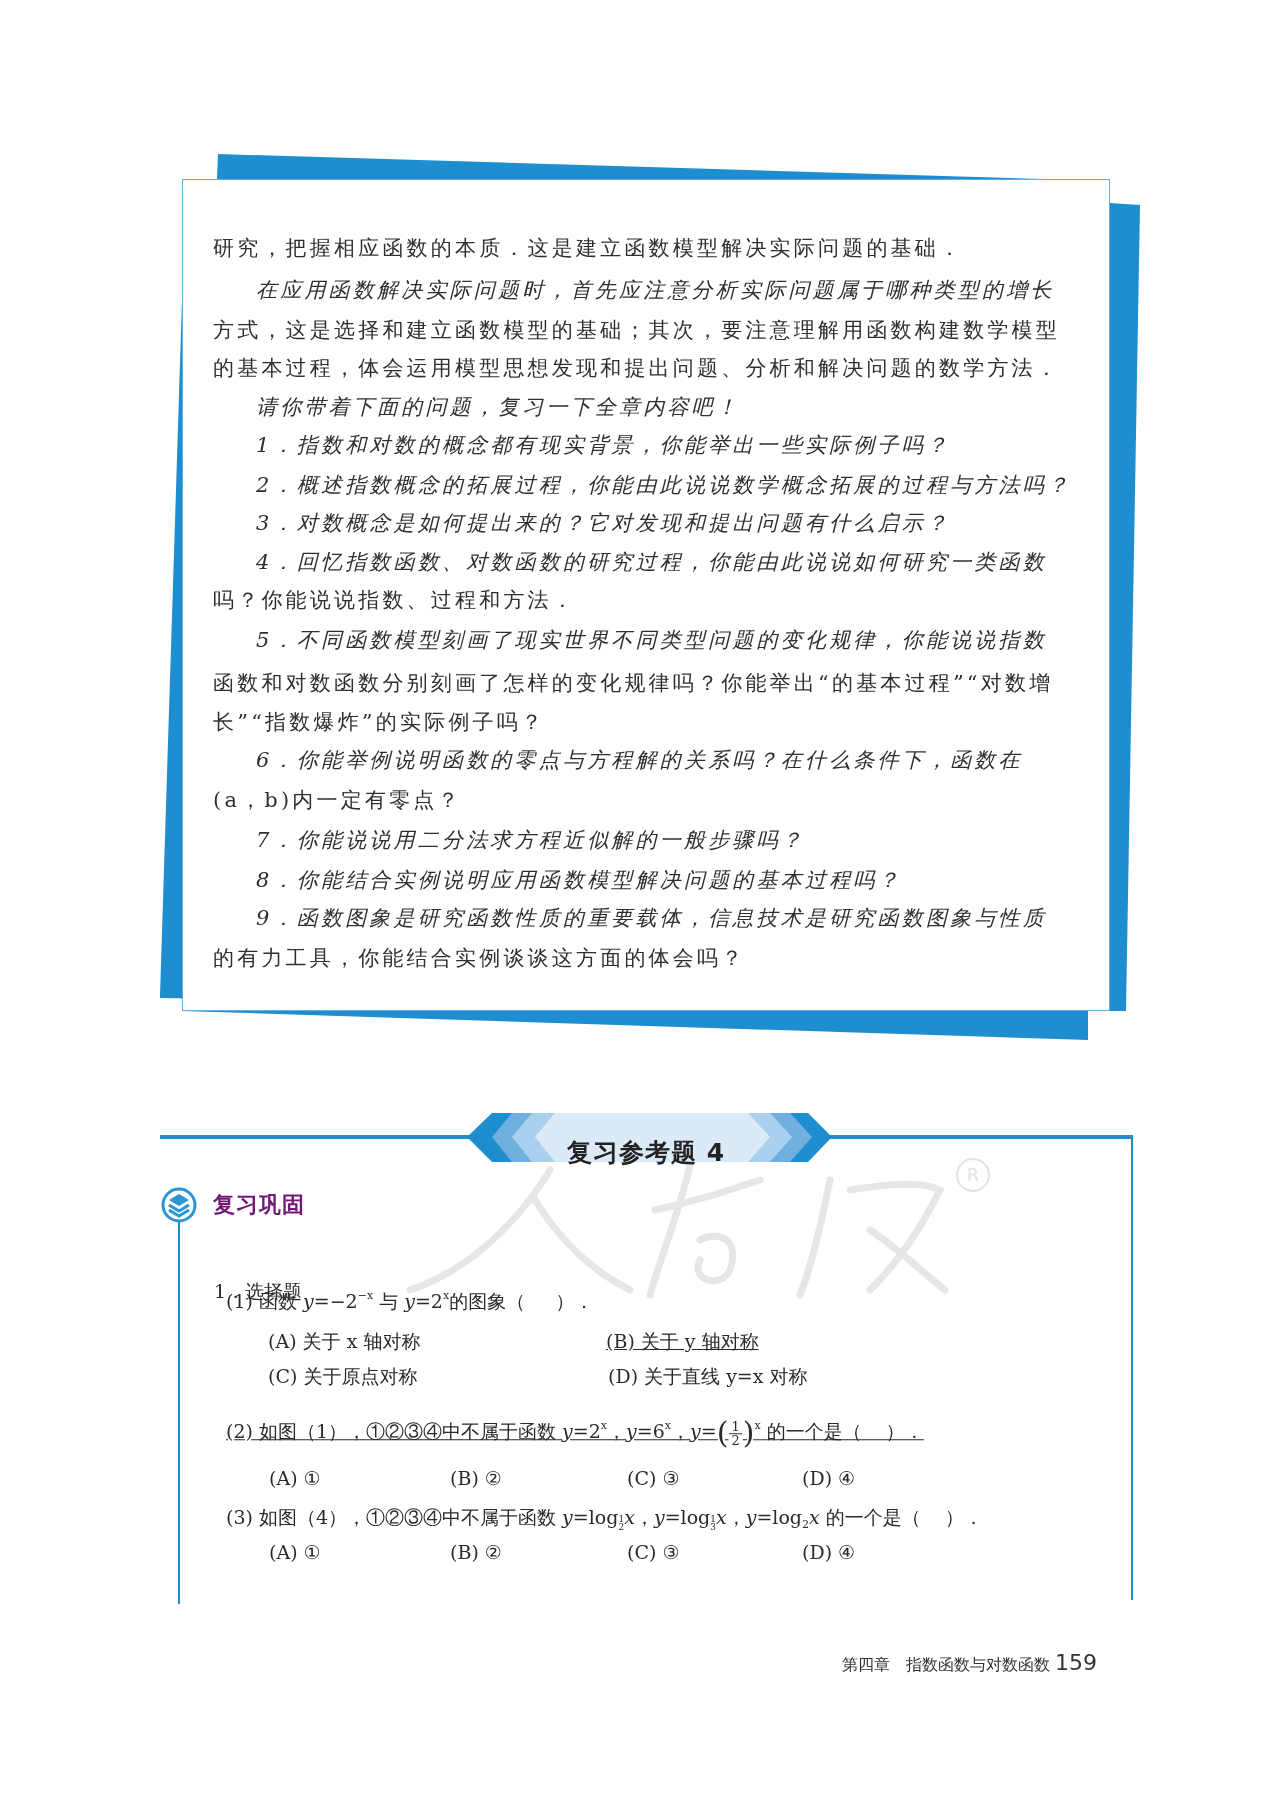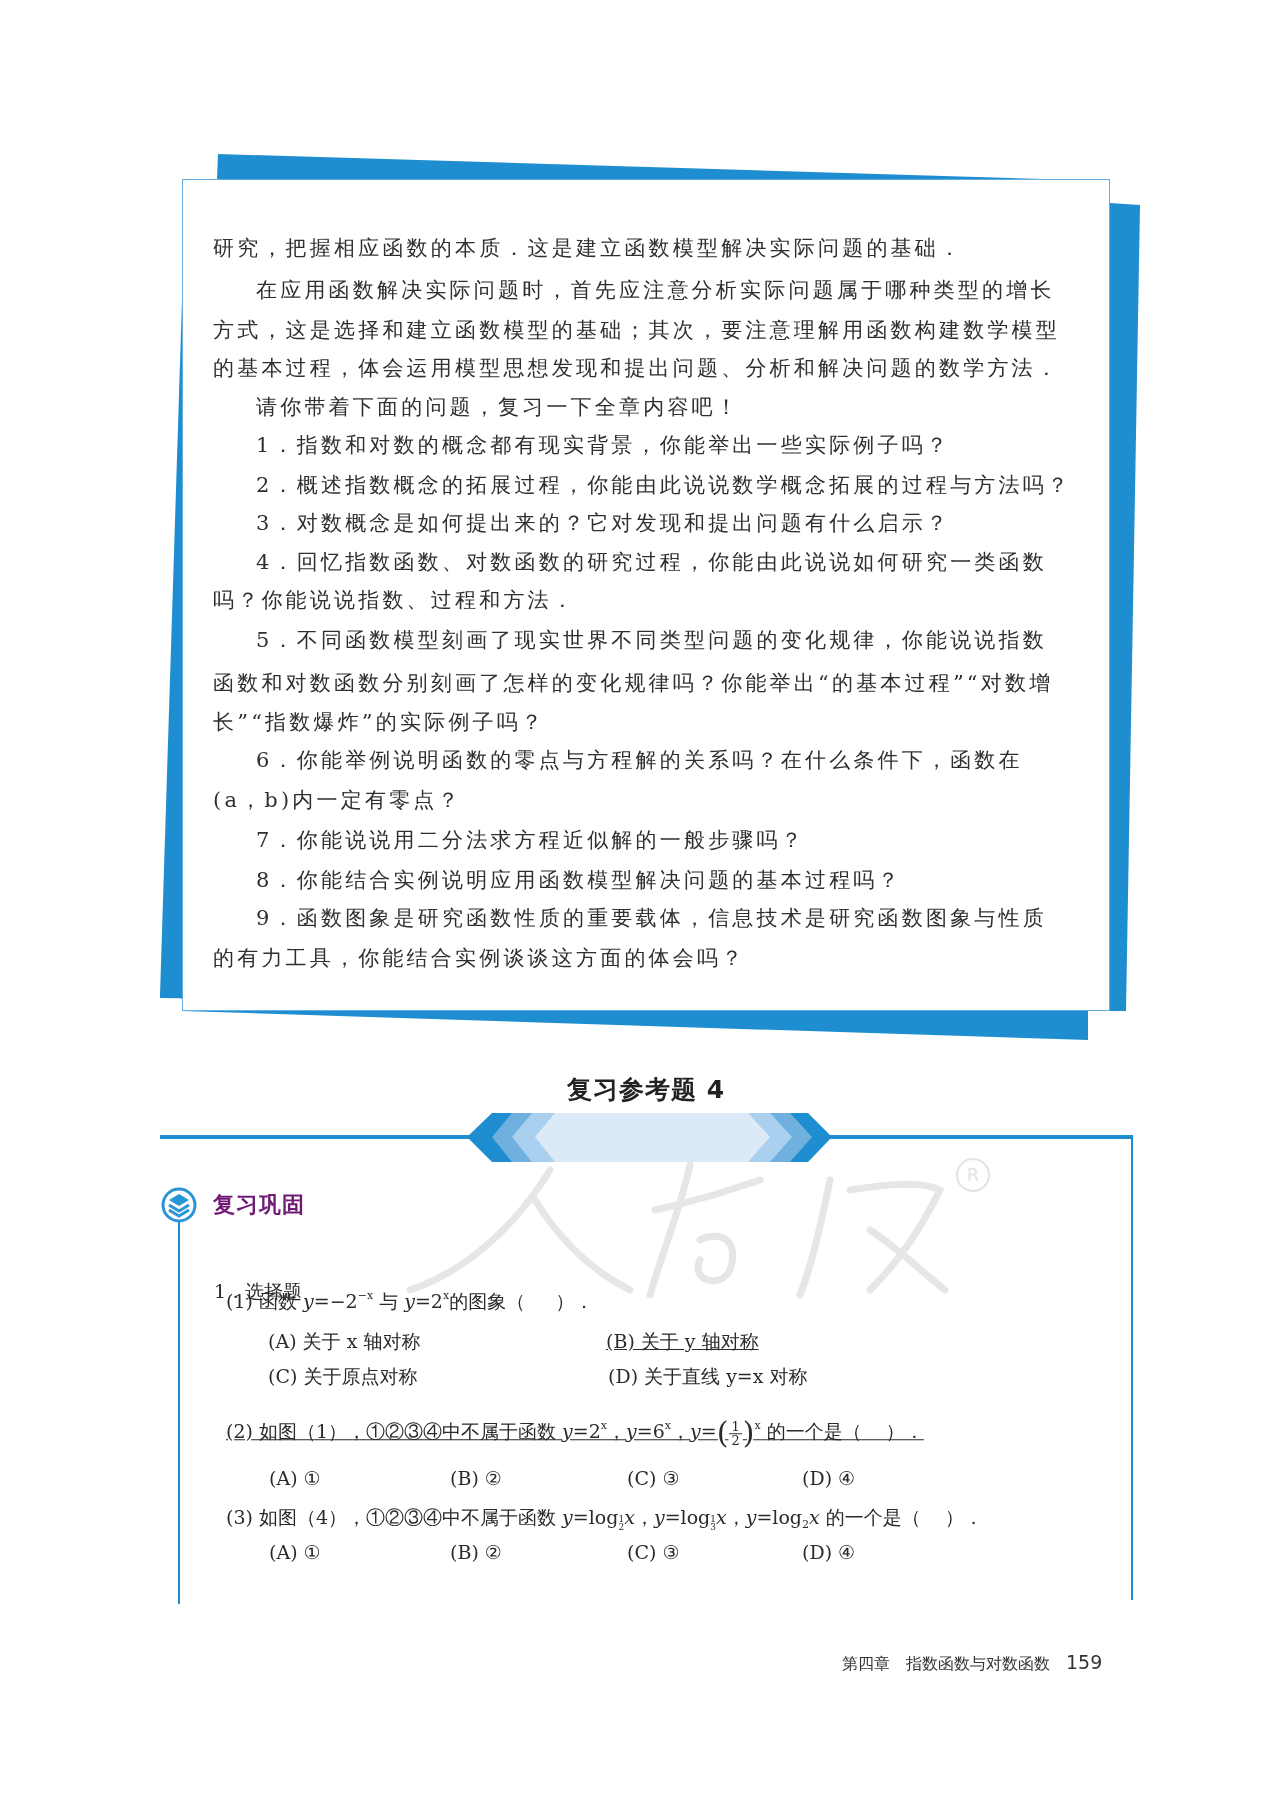--- a/index.html
+++ b/index.html
@@ -5,43 +5,43 @@
   html, body { margin:0; padding:0; background:#ffffff; }
   body { width:1287px; height:1799px; position:relative; overflow:hidden;
          font-family:"DejaVu Serif","Liberation Serif",serif; color:#2a2a2a; }
   .abs { position:absolute; }
   
   #blue-back { position:absolute; left:0; top:0; width:1287px; height:1100px; }
   .summary-box { position:absolute; left:182px; top:179px; width:928px; height:832px;
                  background:#ffffff; border:1.5px solid #62aee0; box-sizing:border-box; }
   .summary-line { position:absolute; left:213px; font-size:21px; letter-spacing:3.2px;
                   line-height:28px; white-space:nowrap; color:#2f2f2f; transform:translateY(-50%); }
-  .indent { left:256px; }
+  .indent { left:256px;font-style:italic; }
   
   .section-frame-line { position:absolute; background:#1f8ed0; }
-  .banner-title { position:absolute; left:567px; top:1089px; transform:translateY(-50%);
+  .banner-title { position:absolute; left:567px; top:1152px; transform:translateY(-50%);
                   font-family:"DejaVu Sans","Liberation Sans",sans-serif; font-weight:bold;
                   font-size:25px; letter-spacing:1px; color:#222; white-space:nowrap; }
   .subhead { position:absolute; left:213px; top:1205px; transform:translateY(-50%);
              font-family:"DejaVu Sans","Liberation Sans",sans-serif; font-weight:bold;
              font-size:22px; color:#701a75; letter-spacing:1px; }
   .q-line { position:absolute; font-size:19px; white-space:nowrap; color:#2a2a2a;
             transform:translateY(-50%); }
   .q-line i { font-family:"DejaVu Serif","Liberation Serif",serif; }
   sup { font-size:11px; vertical-align:9px; }
   .frac { display:inline-block; vertical-align:middle; text-align:center; font-size:13px; line-height:13px; margin:0 1px; }
   .frac span { display:block; }
   .frac .num { border-bottom:1px solid #333; padding:0 2px; }
   .paren-big { font-size:30px; vertical-align:middle; line-height:20px; }
   .sub-frac { display:inline-block; vertical-align:-6px; font-size:9px; line-height:8px; text-align:center; }
   .sub-frac span { display:block; }
   .footer { position:absolute; left:842px; top:1663px; transform:translateY(-50%);
             font-family:"DejaVu Sans","Liberation Sans",sans-serif; font-size:16px; color:#333; white-space:nowrap; }
   .footer .gap { display:inline-block; width:16px; }
-  .footer .page { font-size:19px; margin-left:16px; }
+  .footer .page { font-size:22px; margin-left:5px; }
   .watermark { position:absolute; left:400px; top:1150px; width:600px; height:150px; pointer-events:none; }
 </style>
 </head>
 <body>
 
 <svg id="blue-back" width="1287" height="1100">
   <polygon points="218,154 1110,181 1110,1011 182,1011" fill="#1f8ed0"></polygon>
   <polygon points="1110,203 1140,205 1126,1011 1110,1011" fill="#1f8ed0"></polygon>
   <polygon points="160,995 182,995 182,1011 1088,1040 1088,1011 160,998" fill="#1f8ed0"></polygon>
   <polygon points="182,300 182,995 160,995" fill="#1f8ed0"></polygon>

